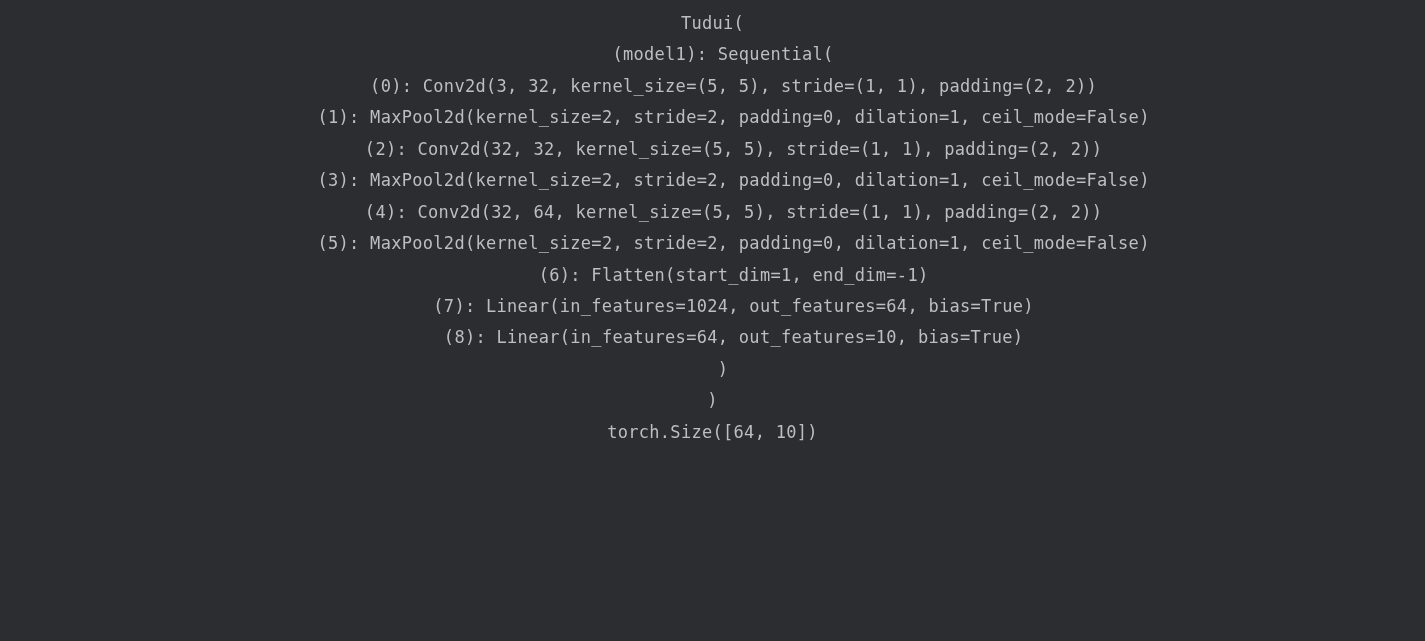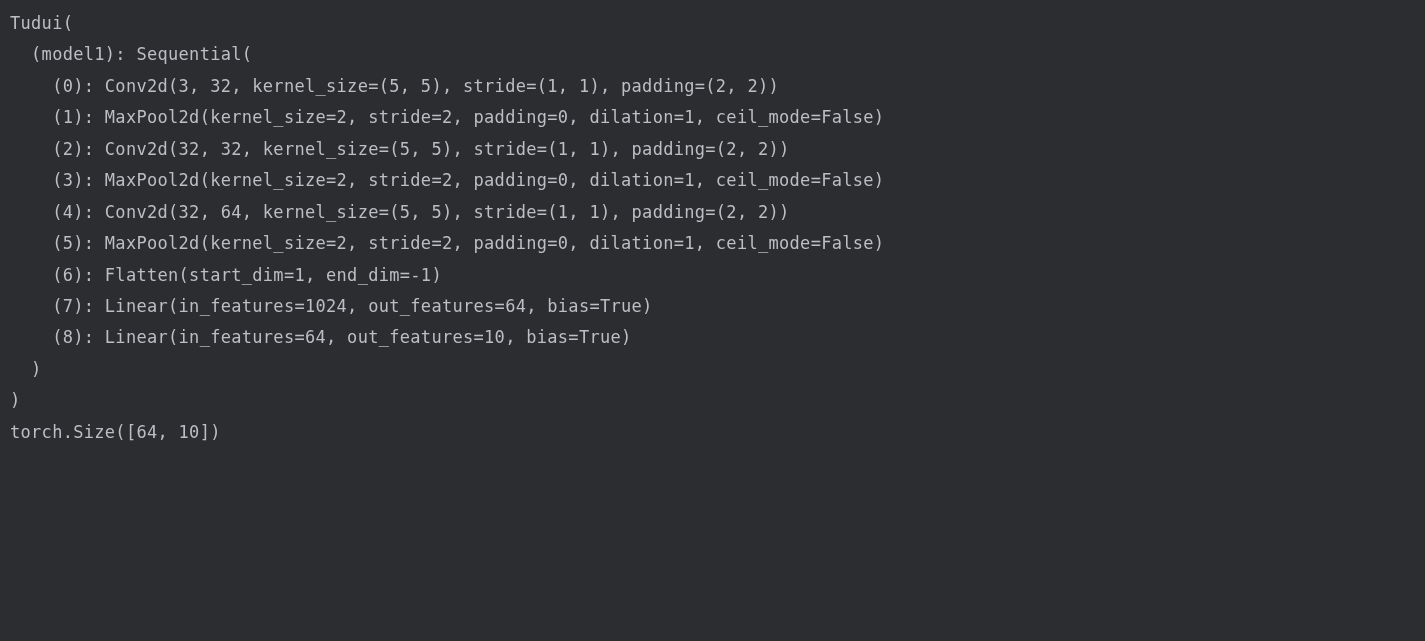--- a/index.html
+++ b/index.html
@@ -10,20 +10,21 @@
       font-family: 'Menlo', 'Monaco', 'Consolas', monospace;
       font-size: 17px;
       line-height: 1.85;
       letter-spacing: 0.3px;
     }
     pre {
       margin: 0;
       padding: 8px 10px;
       white-space: pre;
       font-family: inherit;
+      text-align: center;
     }
     .output-line {
       display: block;
     }
   </style>
 </head>
 <body>
 
 <pre><span class="output-line">Tudui(</span><span class="output-line">  (model1): Sequential(</span><span class="output-line">    (0): Conv2d(3, 32, kernel_size=(5, 5), stride=(1, 1), padding=(2, 2))</span><span class="output-line">    (1): MaxPool2d(kernel_size=2, stride=2, padding=0, dilation=1, ceil_mode=False)</span><span class="output-line">    (2): Conv2d(32, 32, kernel_size=(5, 5), stride=(1, 1), padding=(2, 2))</span><span class="output-line">    (3): MaxPool2d(kernel_size=2, stride=2, padding=0, dilation=1, ceil_mode=False)</span><span class="output-line">    (4): Conv2d(32, 64, kernel_size=(5, 5), stride=(1, 1), padding=(2, 2))</span><span class="output-line">    (5): MaxPool2d(kernel_size=2, stride=2, padding=0, dilation=1, ceil_mode=False)</span><span class="output-line">    (6): Flatten(start_dim=1, end_dim=-1)</span><span class="output-line">    (7): Linear(in_features=1024, out_features=64, bias=True)</span><span class="output-line">    (8): Linear(in_features=64, out_features=10, bias=True)</span><span class="output-line">  )</span><span class="output-line">)</span><span class="output-line">torch.Size([64, 10])</span></pre>
 

